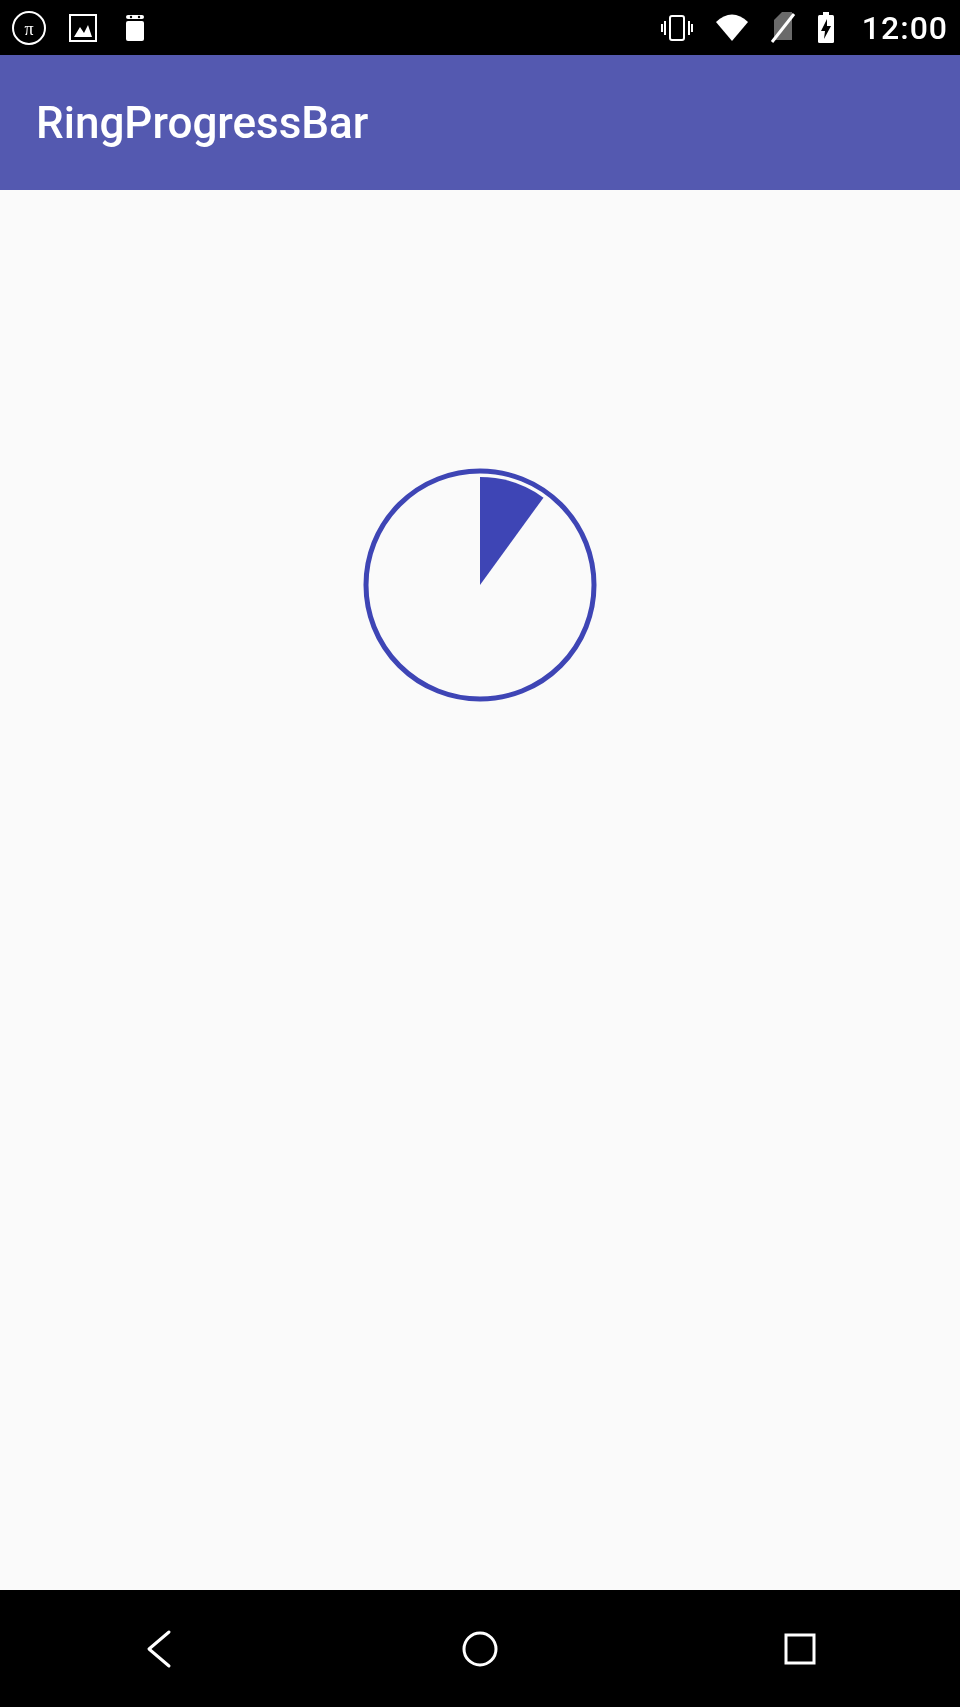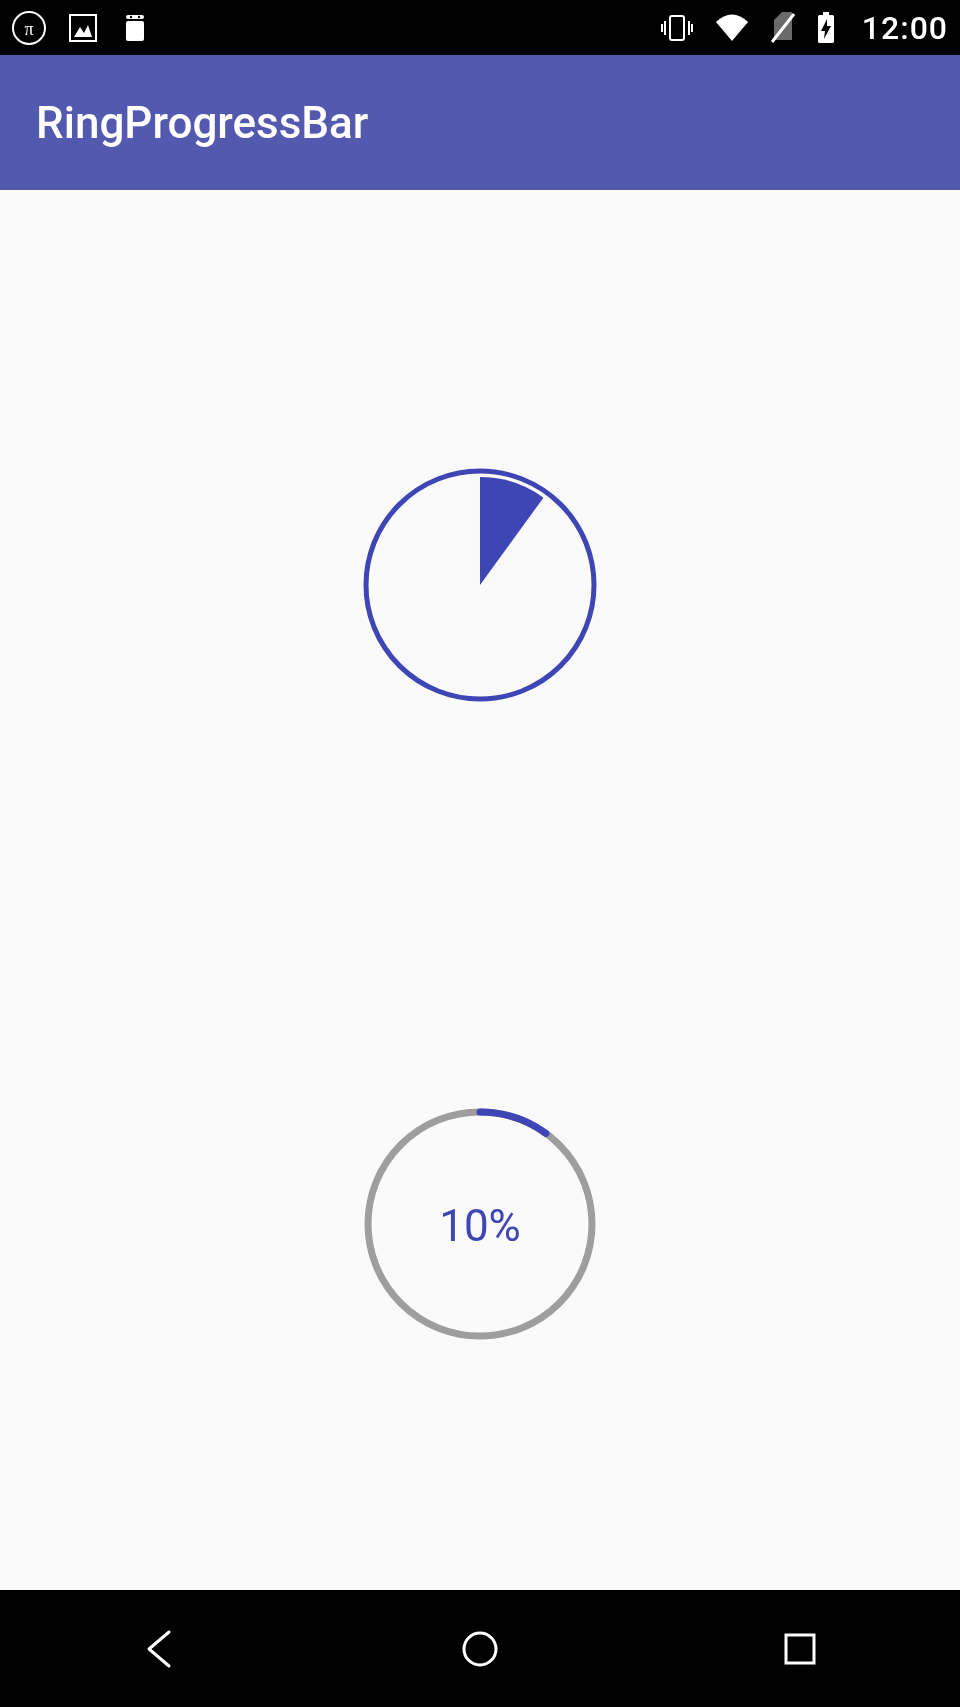--- a/index.html
+++ b/index.html
@@ -139,27 +139,20 @@
 
 <div class="content">
 
   <div class="progress-pie">
     <svg id="pie-svg" width="234" height="234" viewBox="0 0 234 234">
       <circle cx="117" cy="117" r="114" fill="none" stroke="#3e45b5" stroke-width="5"></circle>
       <path id="pie-wedge" fill="#3e45b5" d="M 117 117 L 117 9 A 108 108 0 0 1 180.4808072475871 29.62616460750567 Z"></path>
     </svg>
   </div>
 
-  <div class="progress-ring">
-    <svg id="ring-svg" width="234" height="234" viewBox="0 0 234 234">
-      <circle cx="117" cy="117" r="112" fill="none" stroke="#9e9e9e" stroke-width="7"></circle>
-      <circle id="ring-arc" cx="117" cy="117" r="112" fill="none" stroke="#3e45b5" stroke-width="7" stroke-linecap="round" transform="rotate(-90 117 117)" stroke-dasharray="70.37167544041137 703.7167544041137"></circle>
-    </svg>
-    <div class="progress-ring-text">10%</div>
-  </div>
 
 </div>
 
 <div class="nav-bar">
   <span class="nav-btn">
     <svg width="50" height="50" viewBox="0 0 50 50">
       <path d="M34 8 L14 25 L34 42" fill="none" stroke="#fff" stroke-width="3" stroke-linejoin="round" stroke-linecap="round"></path>
     </svg>
   </span>
   <span class="nav-btn">

